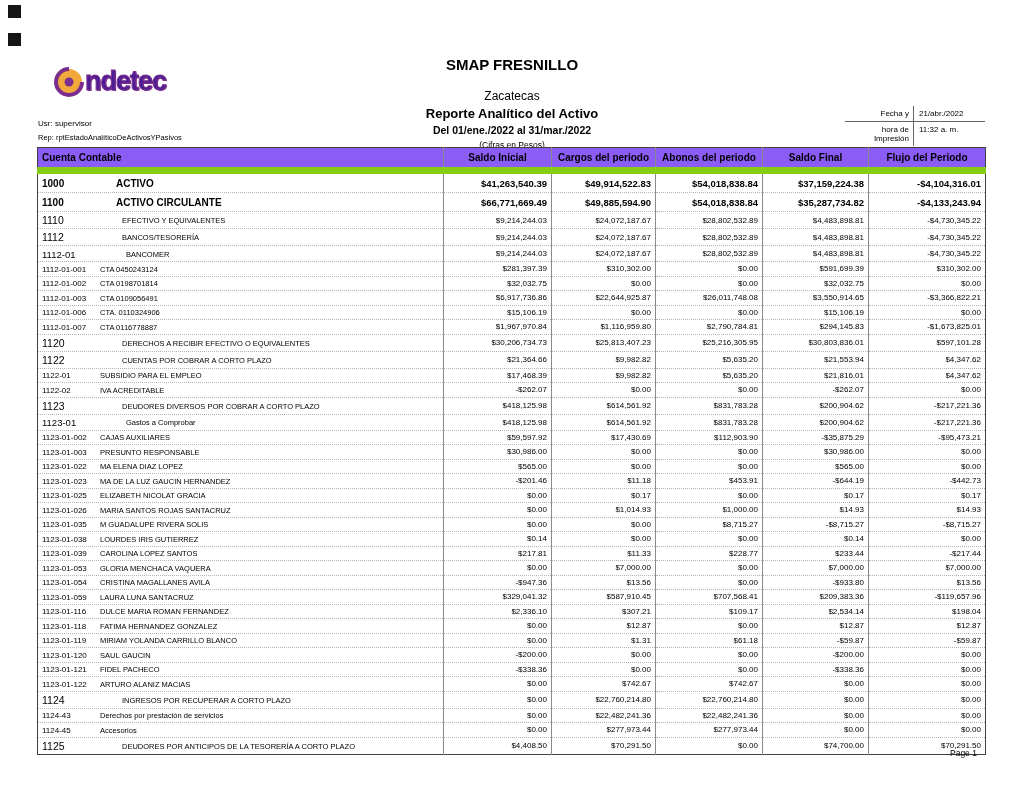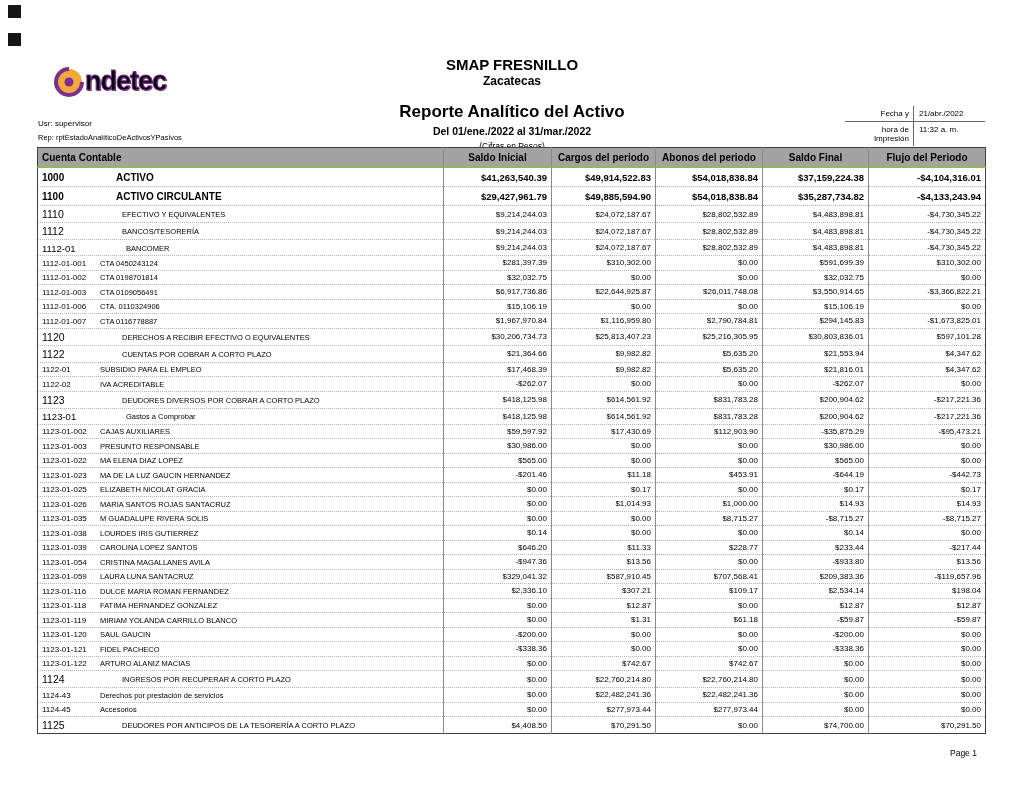--- a/index.html
+++ b/index.html
@@ -6,50 +6,50 @@
   body{font-family:"Liberation Sans", sans-serif;color:#000;}
   .page{position:relative;width:1024px;height:791px;background:#fff;overflow:hidden;}
 
   .scan-mark{position:absolute;width:13px;height:13px;background:#151515;}
   .mark-1{left:8px;top:5px;}
   .mark-2{left:8px;top:33px;}
 
   
   .logo{position:absolute;left:54px;top:66px;display:flex;align-items:center;}
   .logo-icon{display:inline-block;width:30px;height:30px;margin-right:1px;}
-  .logo-text{font-size:27px;font-weight:bold;color:#000000;letter-spacing:-1px;
+  .logo-text{font-size:27px;font-weight:bold;color:#4c1d95;letter-spacing:-1px;
              -webkit-text-stroke:1px #7B2E8D;
              text-shadow:1px 1px 0 #7B2E8D;}
 
   .usr-line{position:absolute;left:38px;top:119px;font-size:8px;}
   .rep-line{position:absolute;left:38px;top:133px;font-size:7.5px;}
 
   
   .title-block{position:absolute;left:262px;top:56px;width:500px;text-align:center;}
   .t-entity{font-size:15px;font-weight:bold;}
-  .t-state{font-size:12px;font-weight:bold;margin-top:1px;}
-  .t-report{font-size:17px;font-weight:bold;margin-top:14px;}
+  .t-state{font-size:12px;font-weight:normal;margin-top:16px;}
+  .t-report{font-size:13px;font-weight:bold;margin-top:3px;}
   .t-period{font-size:10.5px;font-weight:bold;margin-top:3px;}
   .t-units{font-size:8.5px;margin-top:4px;}
 
   
   .datebox{position:absolute;left:845px;top:106px;width:140px;font-size:8px;}
   .db-row{display:flex;align-items:stretch;}
   .db-row-top{border-bottom:1px solid #666;}
   .db-label{width:64px;text-align:right;padding:3px 4px 3px 0;border-right:1px solid #666;}
   .db-value{flex:1;padding:3px 0 3px 5px;white-space:nowrap;}
 
   
   .report-table{position:absolute;left:37px;top:147px;width:948px;border-collapse:collapse;
                 table-layout:fixed;border:1px solid #3f3f3f;}
   .c-name{width:406px;} .c-si{width:108px;} .c-ca{width:104px;} .c-ab{width:107px;}
   .c-sf{width:106px;} .c-fl{width:117px;}
   .report-table th,.report-table td{border-left:1px solid #8a8a8a;padding:0;vertical-align:middle;overflow:hidden;}
   .report-table th:first-child,.report-table td:first-child{border-left:none;}
-  thead th{border-bottom:1px solid #84cc16;font-size:10px;font-weight:bold;height:19px;background:#a3a3a3;}
+  thead th{border-bottom:7px solid #84cc16;font-size:10px;font-weight:bold;height:19px;background:#8b5cf6;}
   th.name-h{text-align:left;padding-left:4px;}
   th.num-h{text-align:center;}
   tbody td{border-top:1px dotted #b5b5b5;}
   tbody tr:first-child td{border-top:none;}
 
   td.amount{text-align:right;padding-right:4px;white-space:nowrap;font-size:8px;}
   td.name-cell{position:relative;}
   .code{position:absolute;left:4px;top:50%;transform:translateY(-50%);white-space:nowrap;}
   .aname{position:absolute;top:50%;transform:translateY(-50%);white-space:nowrap;}
 
@@ -142,21 +142,21 @@
     <td class="amount">$49,914,522.83</td>
     <td class="amount">$54,018,838.84</td>
     <td class="amount">$37,159,224.38</td>
     <td class="amount">-$4,104,316.01</td>
   </tr>
         <tr class="total">
     <td class="name-cell">
       <span class="code">1100</span>
       <span class="aname">ACTIVO CIRCULANTE</span>
     </td>
-    <td class="amount">$29,427,961.79</td>
+    <td class="amount">$66,771,669.49</td>
     <td class="amount">$49,885,594.90</td>
     <td class="amount">$54,018,838.84</td>
     <td class="amount">$35,287,734.82</td>
     <td class="amount">-$4,133,243.94</td>
   </tr>
         <tr class="section">
     <td class="name-cell">
       <span class="code">1110</span>
       <span class="aname">EFECTIVO Y EQUIVALENTES</span>
     </td>
@@ -395,25 +395,36 @@
     <td class="amount">$0.00</td>
     <td class="amount">$0.00</td>
     <td class="amount">$0.14</td>
     <td class="amount">$0.00</td>
   </tr>
         <tr class="detail">
     <td class="name-cell">
       <span class="code">1123-01-039</span>
       <span class="aname">CAROLINA LOPEZ SANTOS</span>
     </td>
-    <td class="amount">$646.20</td>
+    <td class="amount">$217.81</td>
     <td class="amount">$11.33</td>
     <td class="amount">$228.77</td>
     <td class="amount">$233.44</td>
     <td class="amount">-$217.44</td>
+  </tr>
+        <tr class="detail">
+    <td class="name-cell">
+      <span class="code">1123-01-053</span>
+      <span class="aname">GLORIA MENCHACA VAQUERA</span>
+    </td>
+    <td class="amount">$0.00</td>
+    <td class="amount">$7,000.00</td>
+    <td class="amount">$0.00</td>
+    <td class="amount">$7,000.00</td>
+    <td class="amount">$7,000.00</td>
   </tr>
         <tr class="detail">
     <td class="name-cell">
       <span class="code">1123-01-054</span>
       <span class="aname">CRISTINA MAGALLANES AVILA</span>
     </td>
     <td class="amount">-$947.36</td>
     <td class="amount">$13.56</td>
     <td class="amount">$0.00</td>
     <td class="amount">-$933.80</td>

